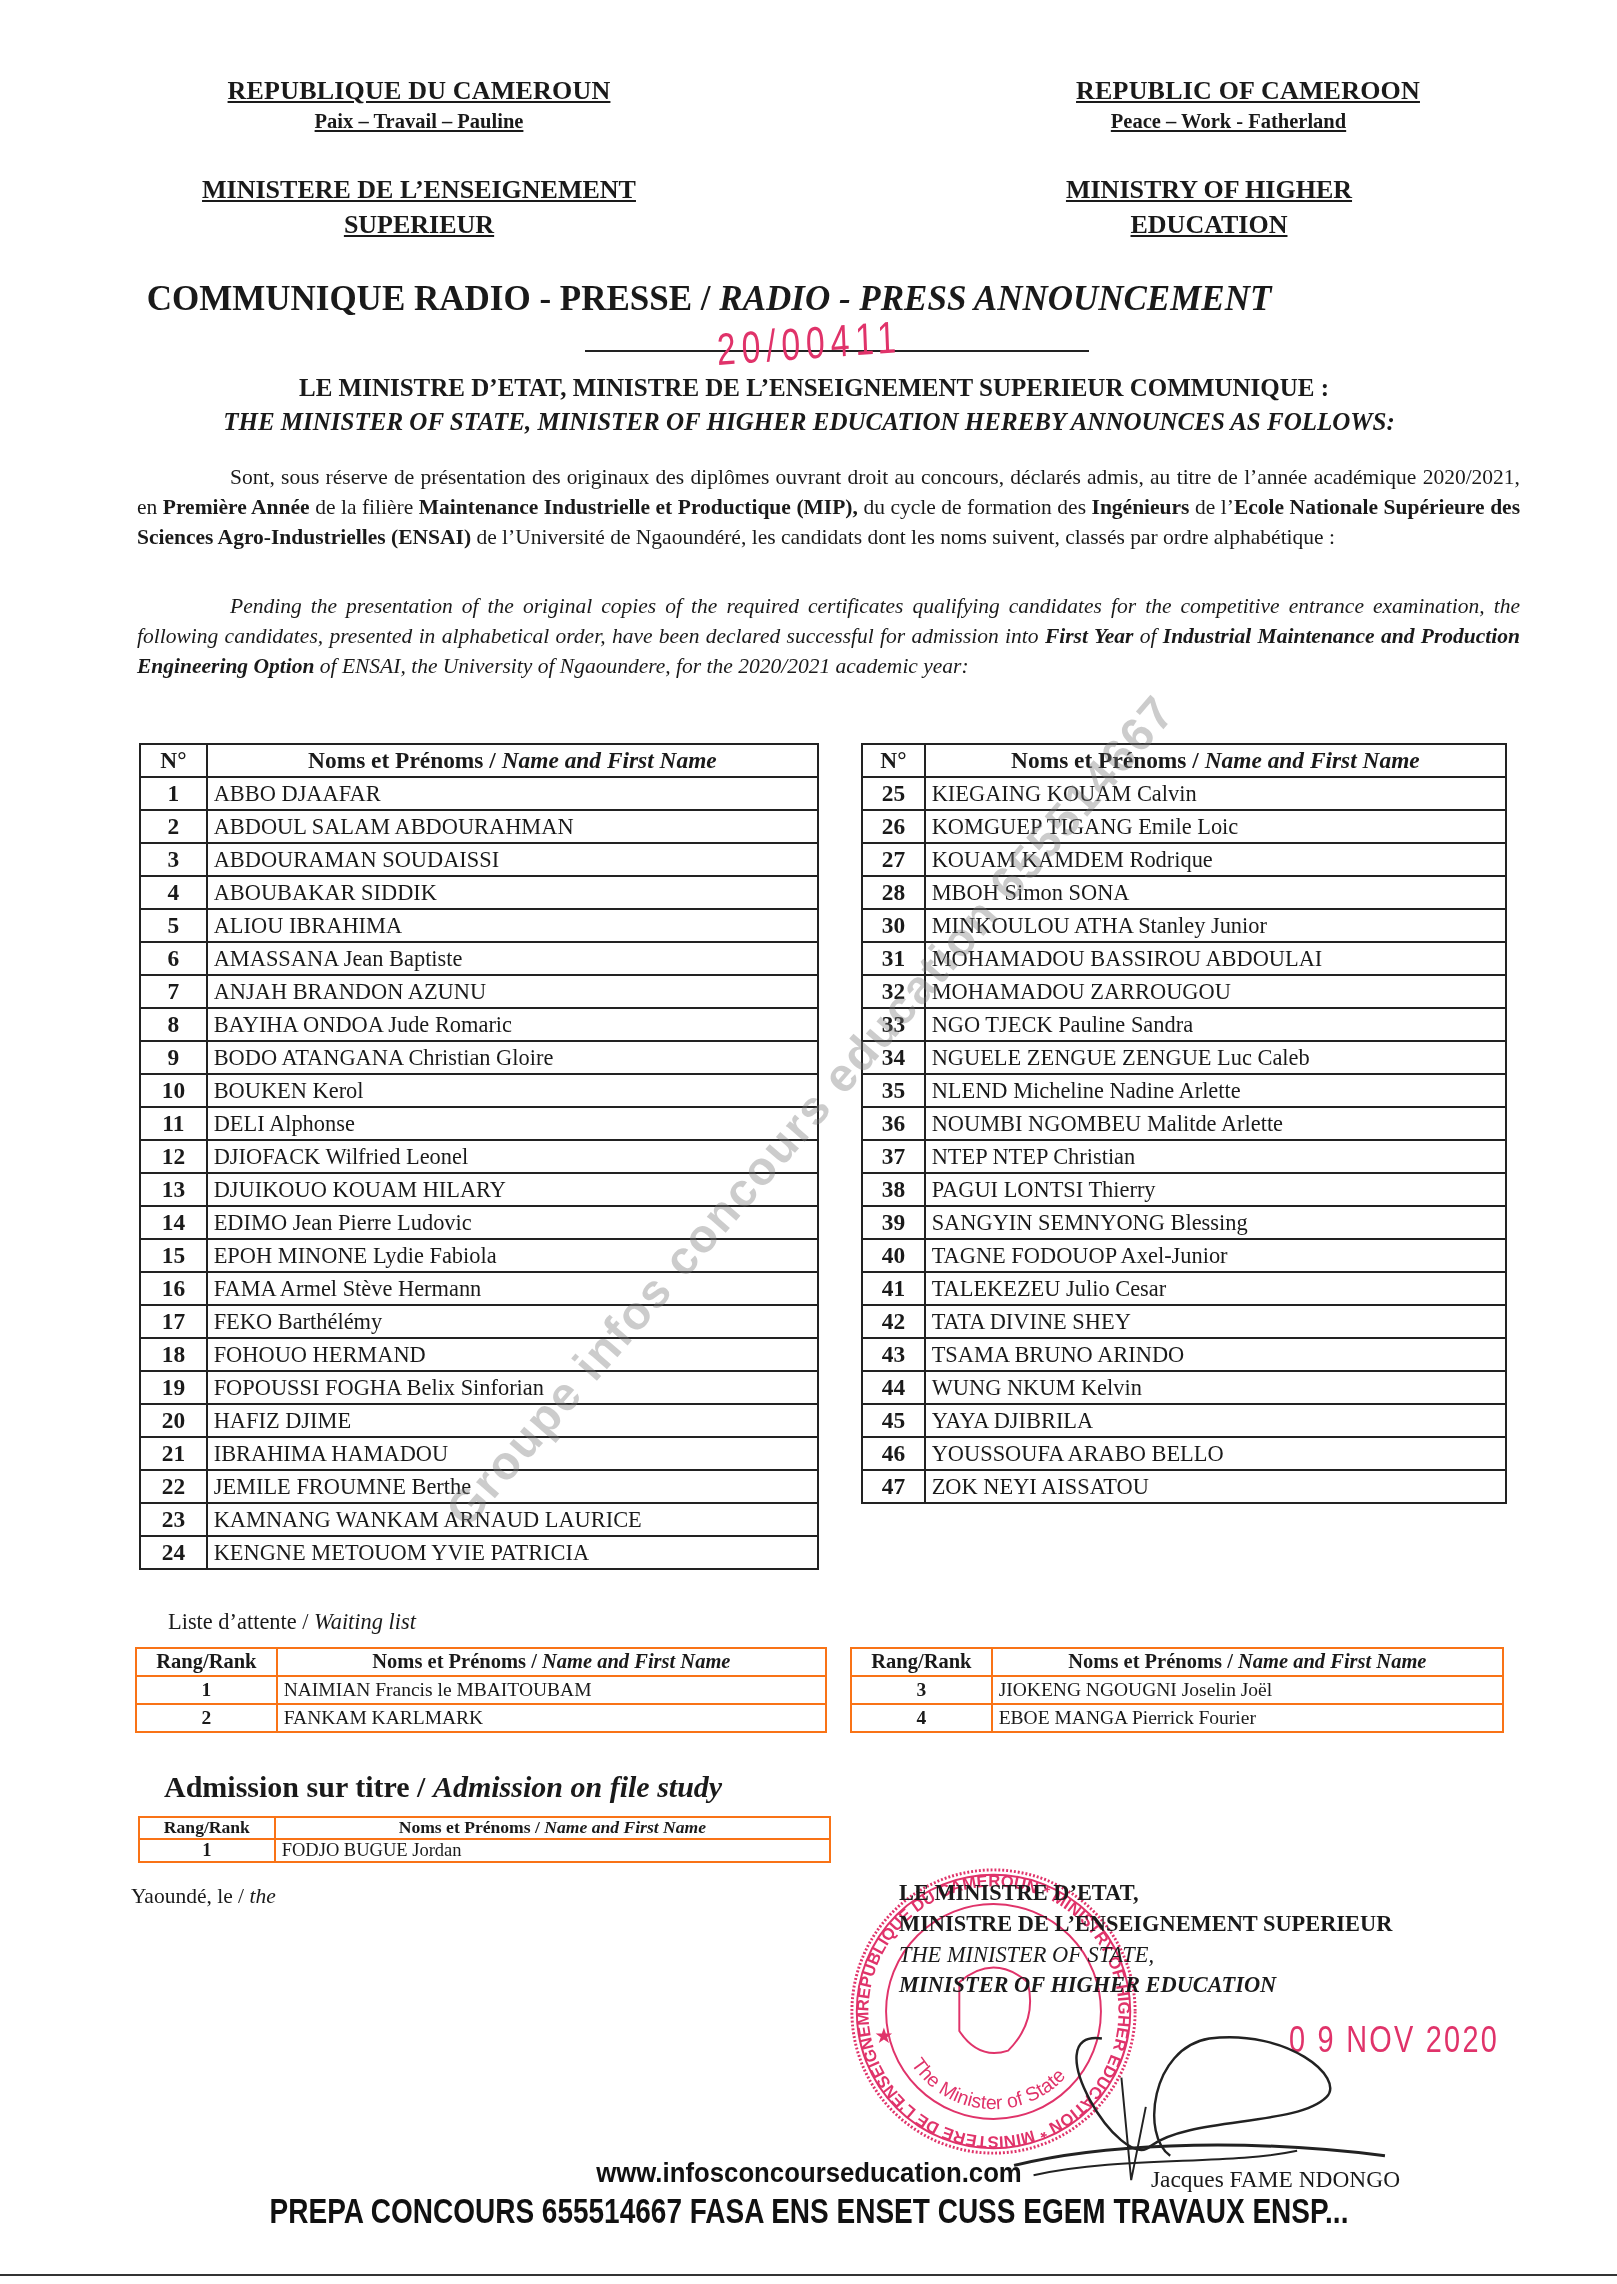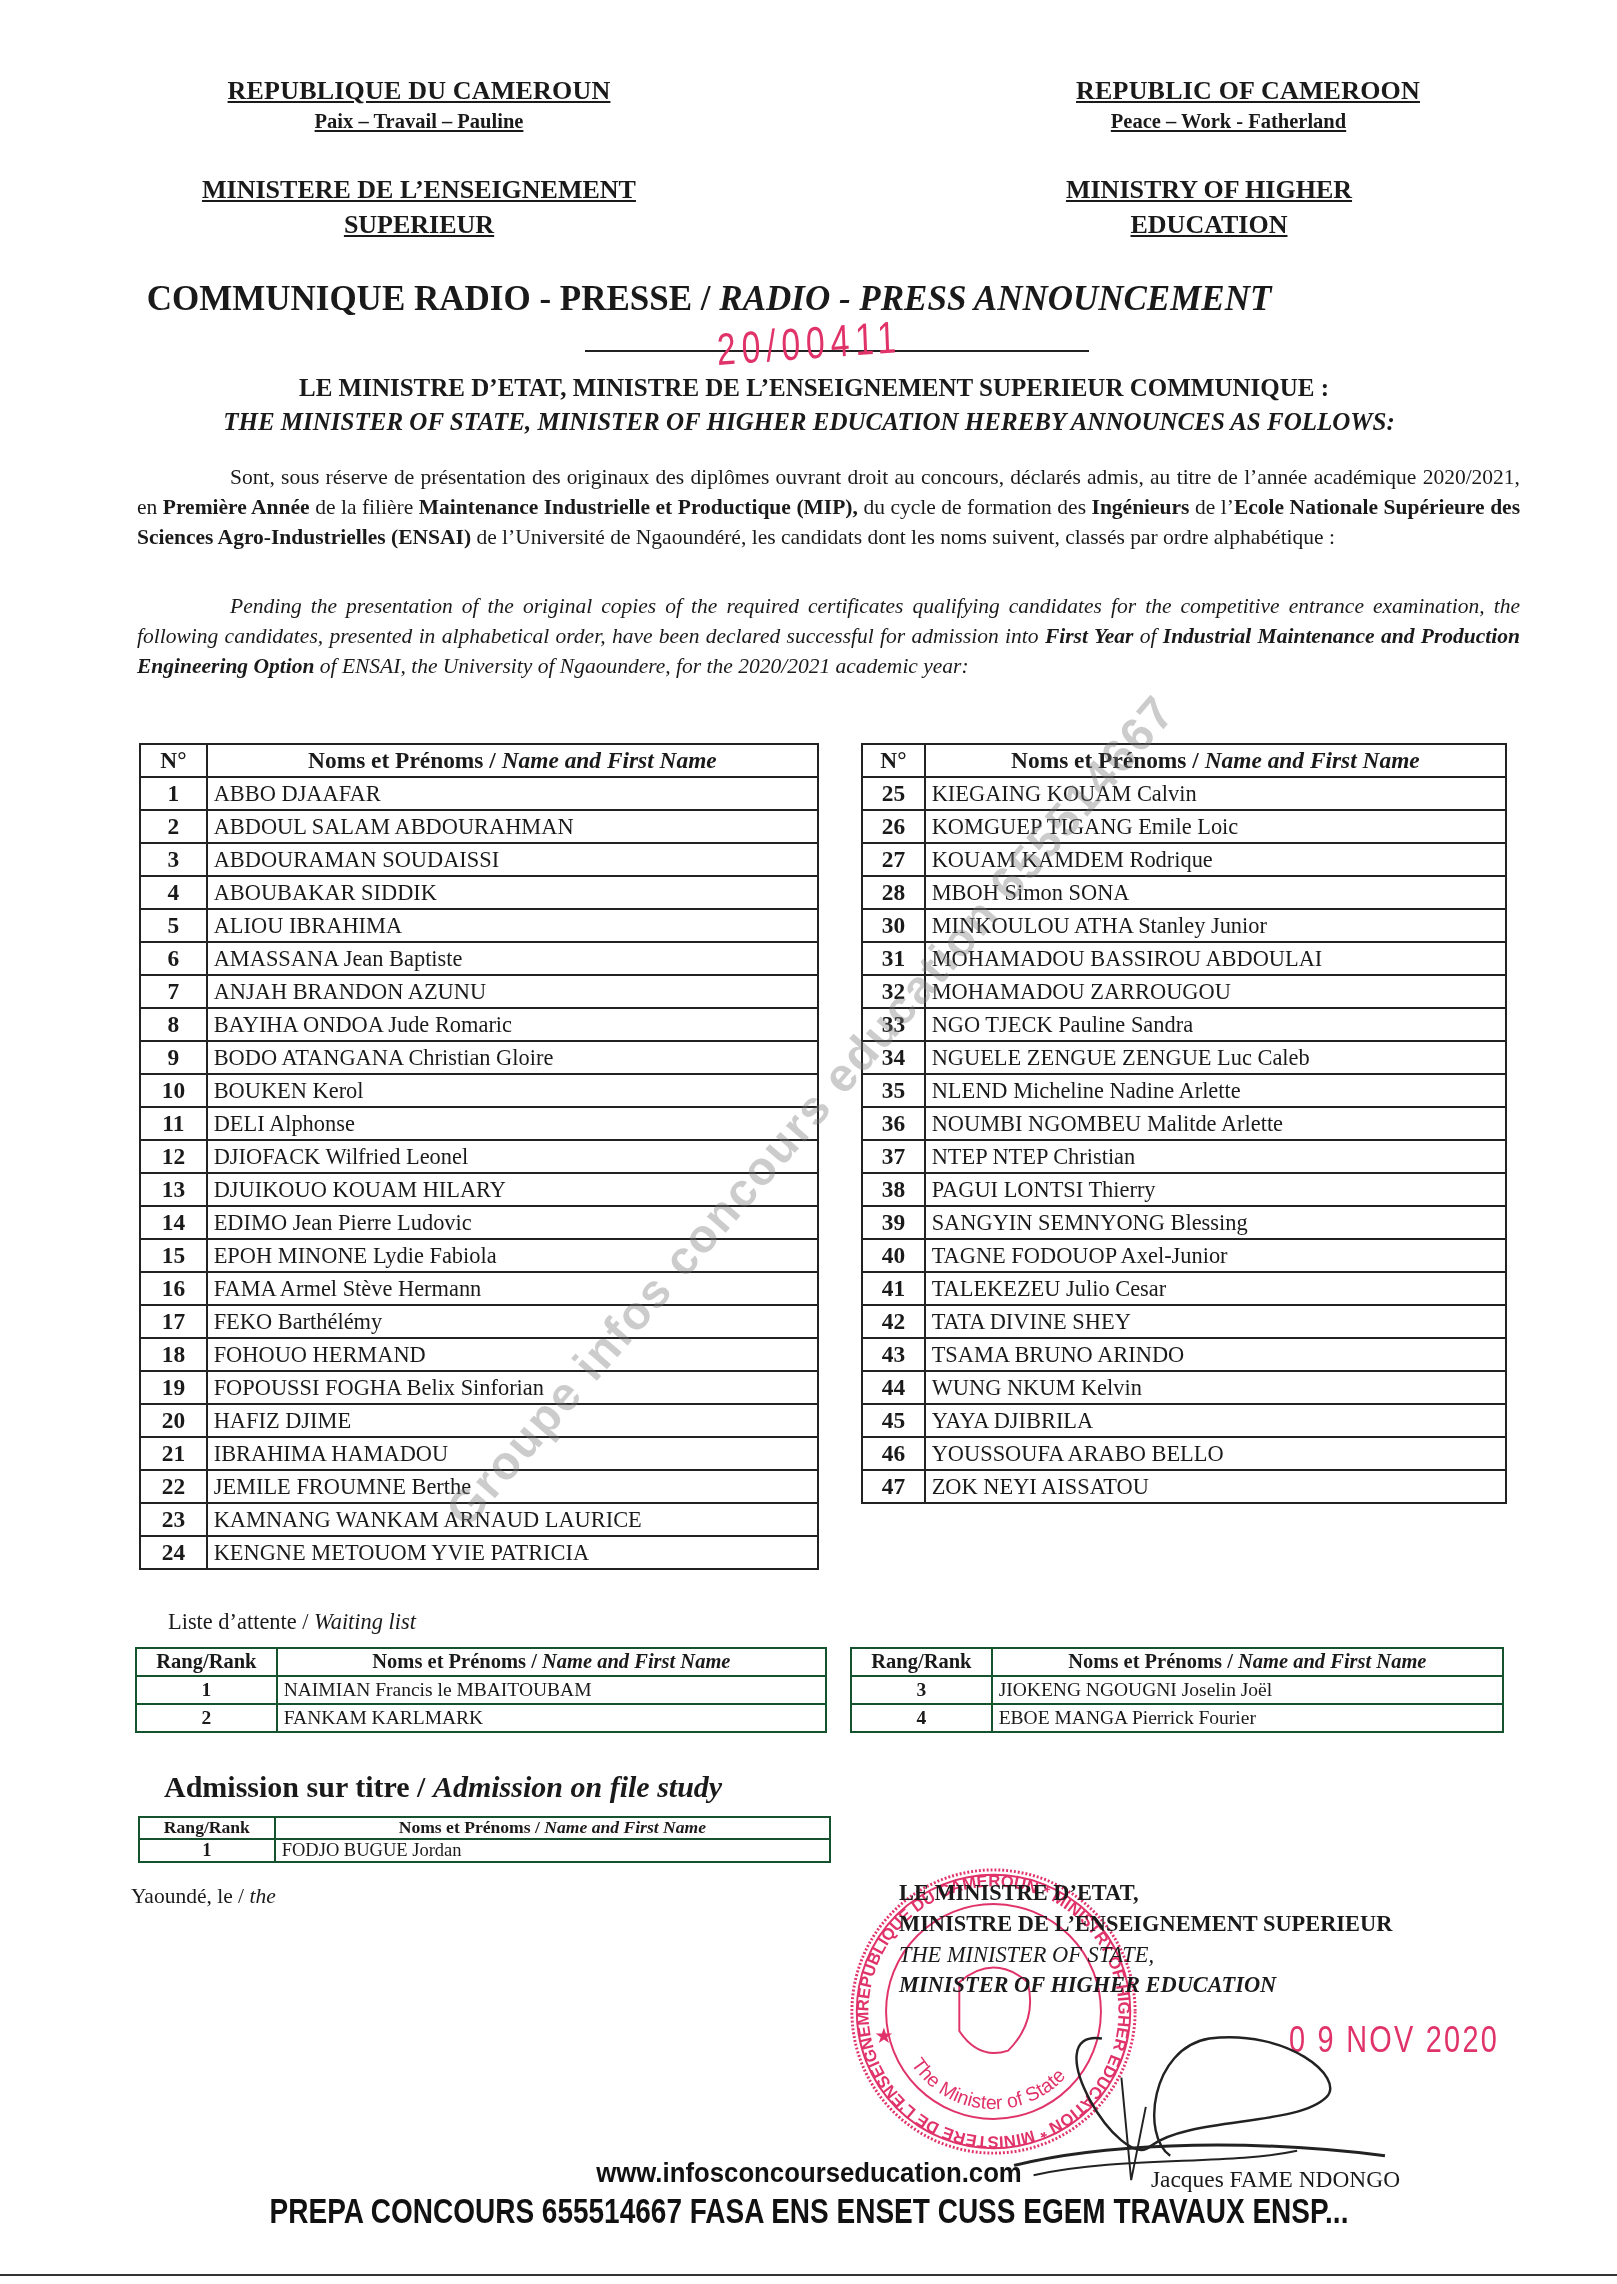--- a/index.html
+++ b/index.html
@@ -25,21 +25,21 @@
     table.list th { font-weight: bold; font-size: 23.4px; text-align: center; }
     table.list th i { font-style: italic; }
     table.list td.num { font-weight: bold; text-align: center; width: 53px; font-size: 23.4px; }
     #table-left { left: 139px; top: 743px; width: 680px; }
     #table-right { left: 861px; top: 743px; width: 646px; }
     #table-right td.num { width: 49px; }
 
     #waiting-title { left: 168px; top: 1609px; font-size: 22.4px; }
     #waiting-title i { font-style: italic; }
     table.small { position: absolute; border-collapse: collapse; font-size: 19.5px; }
-    table.small td, table.small th { border: 2px solid #14532d; padding: 0 5.9px; height: 26px; line-height: 23.4px; }
+    table.small td, table.small th { border: 2px solid #f97316; padding: 0 5.9px; height: 26px; line-height: 23.4px; }
     table.small th { font-weight: bold; text-align: center; font-size: 20.5px; }
     table.small td.num { font-weight: bold; text-align: center; width: 127px; }
     #waiting-left { left: 135px; top: 1647px; width: 692px; }
     #waiting-right { left: 850px; top: 1647px; width: 654px; }
 
     #file-title { left: 164px; top: 1770px; font-size: 30px; font-weight: bold; }
     #file-title i { font-style: italic; }
     #table-file { left: 138px; top: 1816px; width: 693px; font-size: 18.5px; }
     #table-file th { font-size: 17.6px; height: 19.5px; line-height: 17.6px; }
     #table-file td { height: 21.5px; line-height: 19.5px; }

